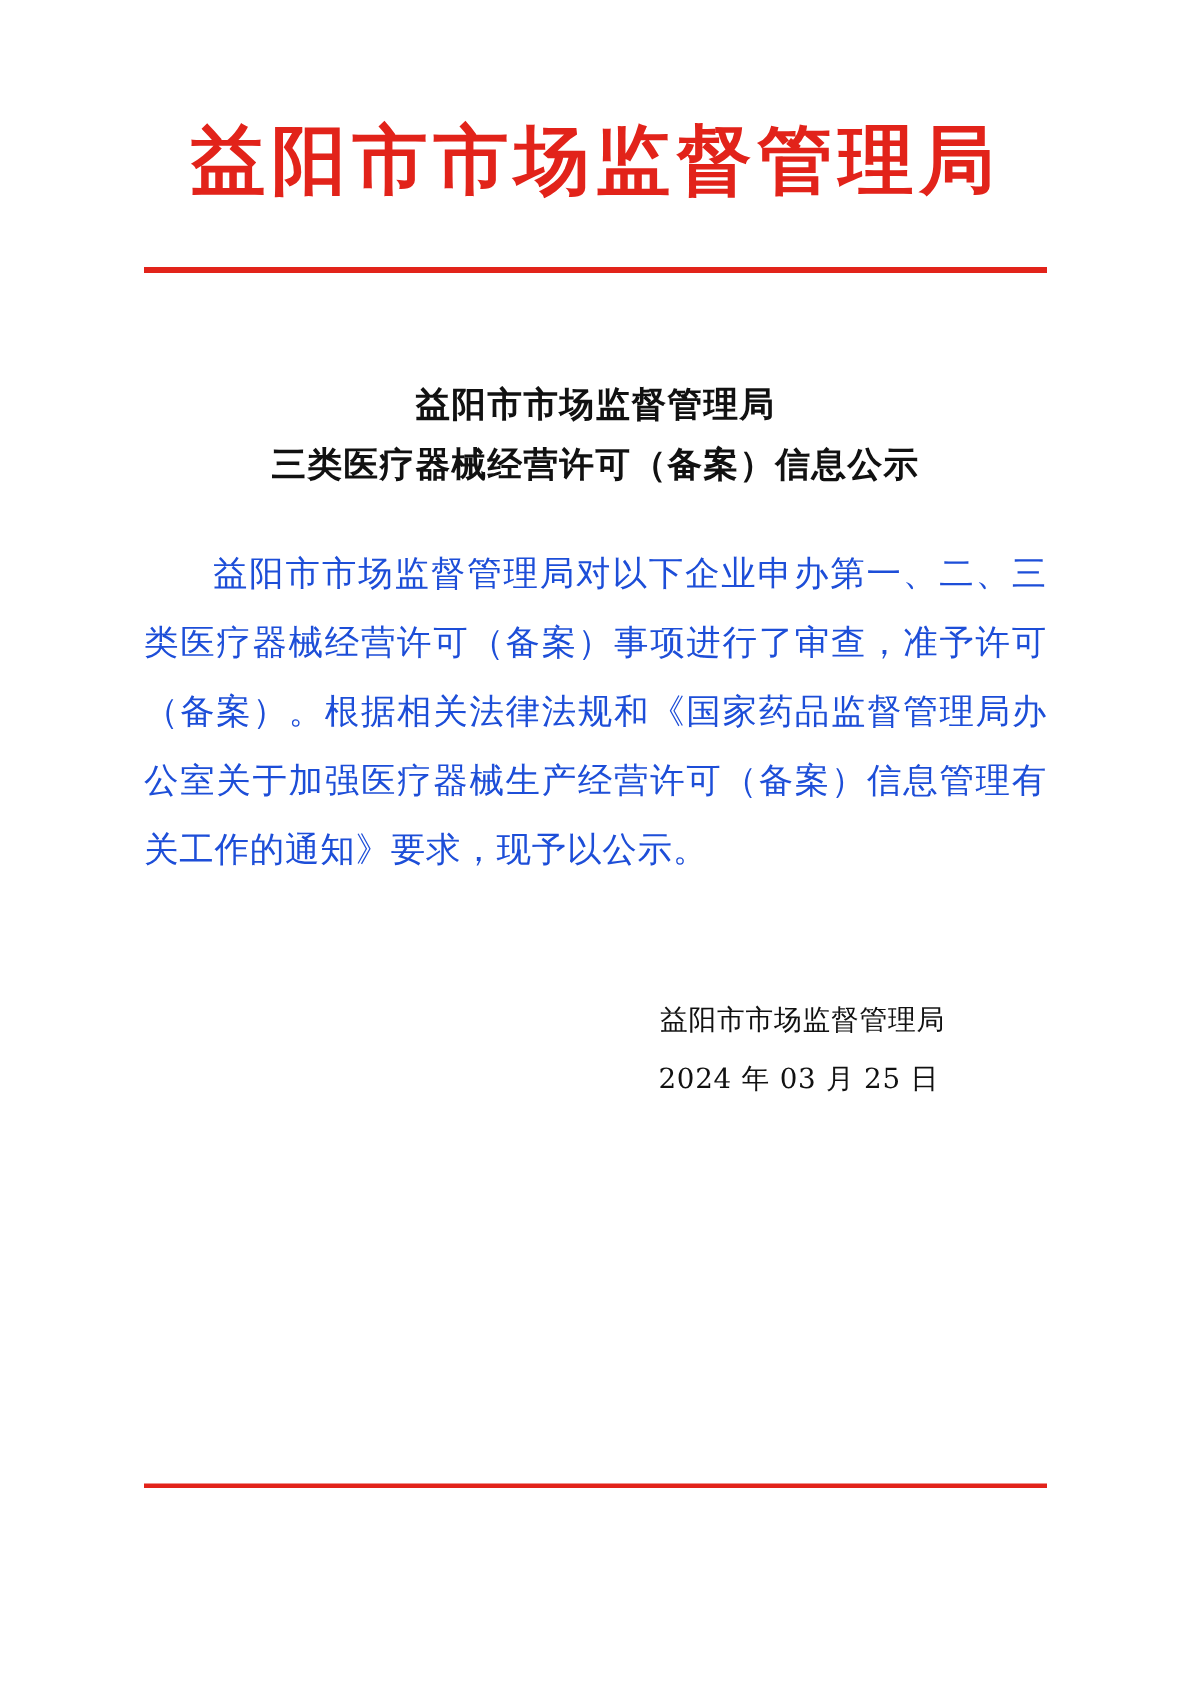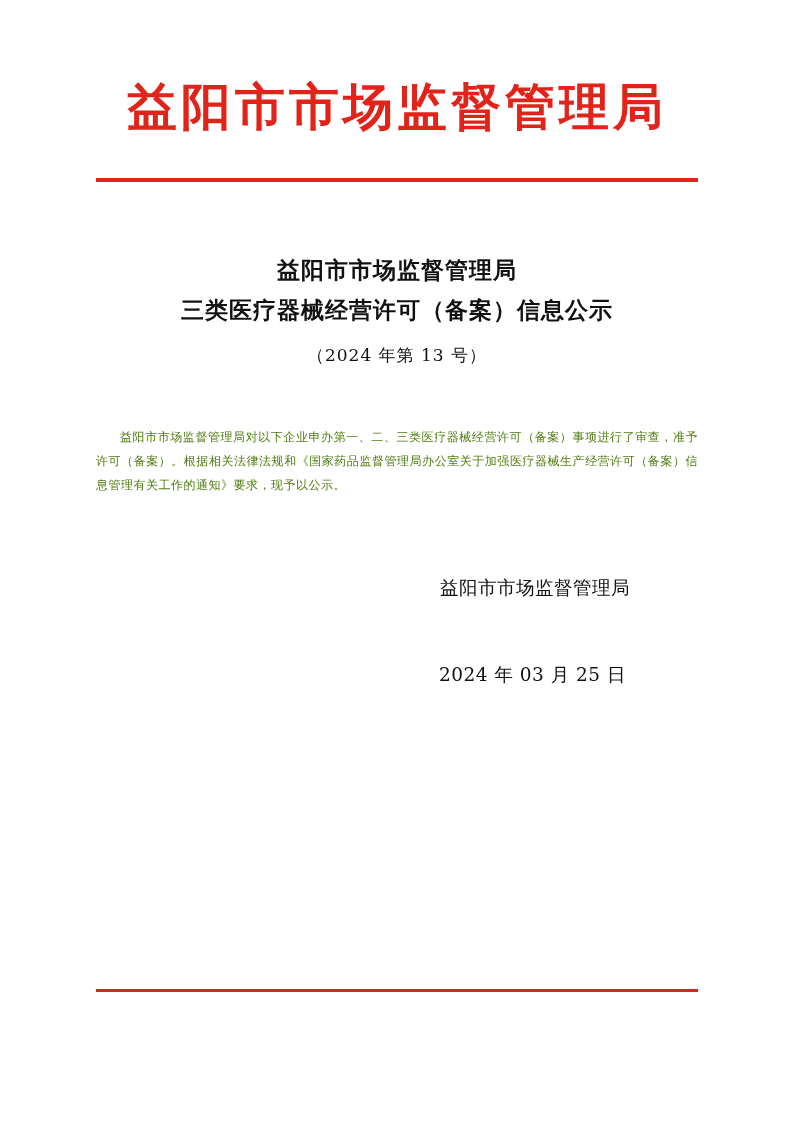--- a/index.html
+++ b/index.html
@@ -60,46 +60,45 @@
   .doc-number {
     margin-top: 14px;
     font-family: "DejaVu Serif", "Liberation Serif", serif;
     font-size: 17px;
     letter-spacing: 1px;
     color: #111111;
   }
 
   
   .body-text {
-    margin-top: 58px;
-    font-size: 12px;
+    margin-top: 30px;
+    font-size: 23px;
     line-height: 2.0;
     text-align: justify;
     text-justify: inter-ideograph;
     letter-spacing: 0.5px;
-    color: #4d7c0f;
+    color: #1d4ed8;
   }
   .body-text p {
     margin: 0;
     text-indent: 2em;
   }
 
   
   .signature {
     margin-top: 72px;
     text-align: right;
     padding-right: 68px;
     font-size: 18.5px;
     line-height: 2.1;
     letter-spacing: 0.5px;
     color: #111111;
   }
   .sig-date {
     padding-right: 4px;
-    margin-top: 48px;
   }
 
   
   .red-rule-bottom {
     position: absolute;
     left: 96px;
     right: 96px;
     bottom: 120px;
     height: 3px;
     background: #e2231a;
@@ -112,21 +111,20 @@
 
   <div class="masthead">
     <div class="masthead-title">益阳市市场监督管理局</div>
   </div>
 
   <div class="red-rule-top"></div>
 
   <div class="doc-title-block">
     <div class="doc-title-line">益阳市市场监督管理局</div>
     <div class="doc-title-line">三类医疗器械经营许可（备案）信息公示</div>
-    <div class="doc-number">（2024 年第 13 号）</div>
   </div>
 
   <div class="body-text">
     <p>益阳市市场监督管理局对以下企业申办第一、二、三类医疗器械经营许可（备案）事项进行了审查，准予许可（备案）。根据相关法律法规和《国家药品监督管理局办公室关于加强医疗器械生产经营许可（备案）信息管理有关工作的通知》要求，现予以公示。</p>
   </div>
 
   <div class="signature">
     <div class="sig-org">益阳市市场监督管理局</div>
     <div class="sig-date">2024 年 03 月 25 日</div>
   </div>

